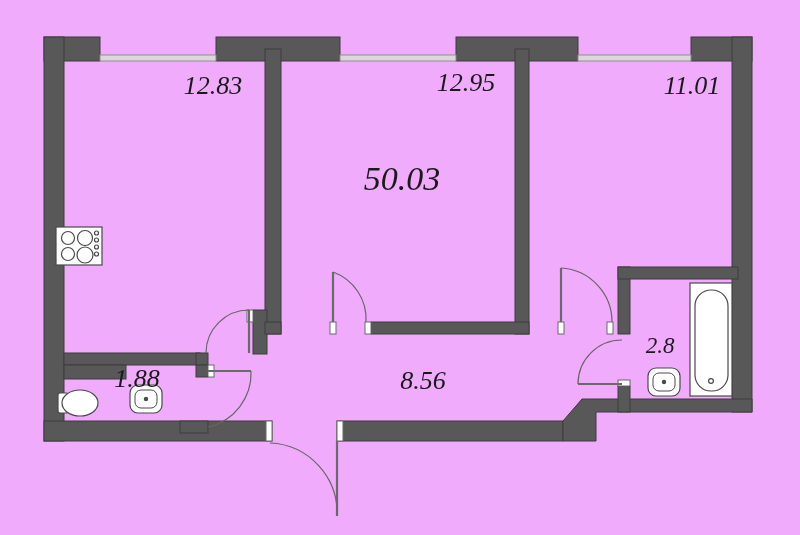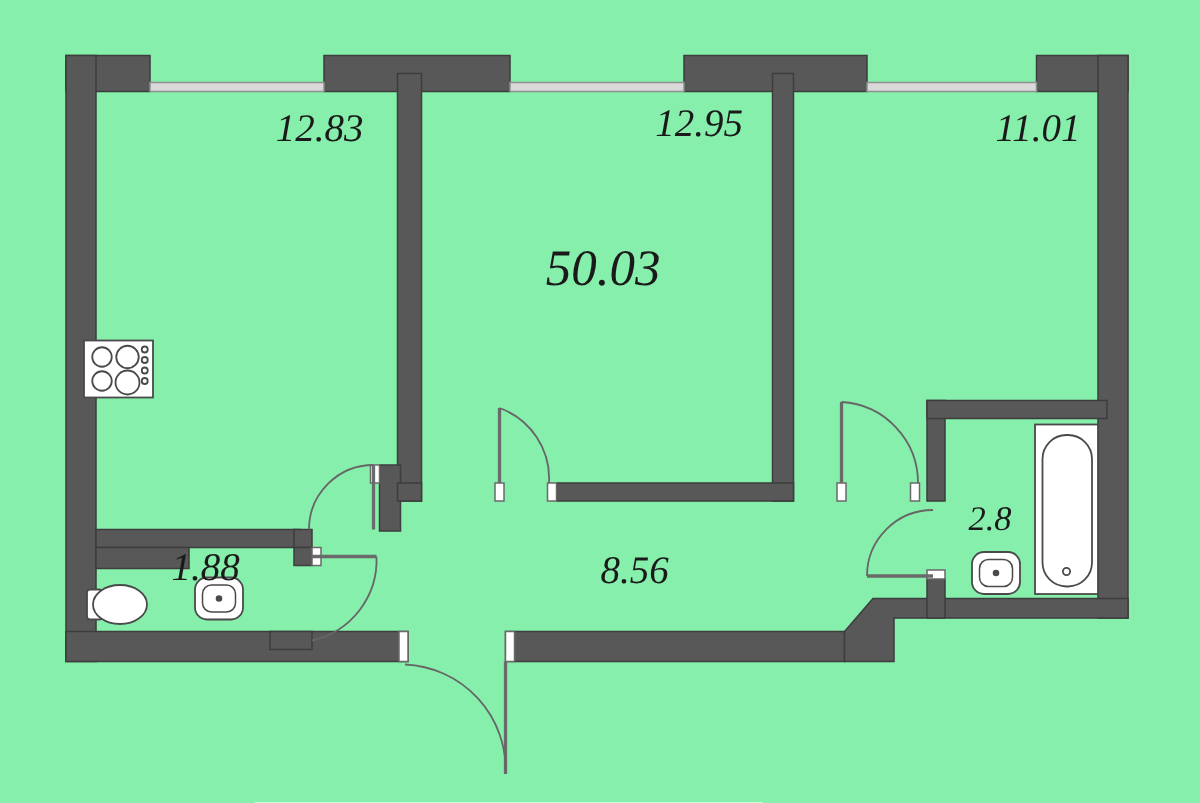--- a/index.html
+++ b/index.html
@@ -10,21 +10,21 @@
   body {
     width: 800px;
     height: 535px;
     overflow: hidden;
     font-family: "Liberation Sans", sans-serif;
   }
   #plan-root {
     position: relative;
     width: 800px;
     height: 535px;
-    background: #86efac;
+    background: #f0abfc;
   }
   #plan-svg {
     display: block;
     width: 800px;
     height: 535px;
   }
   .area-label {
     font-family: "Liberation Serif", serif;
     font-style: italic;
     fill: #1a1a1a;

